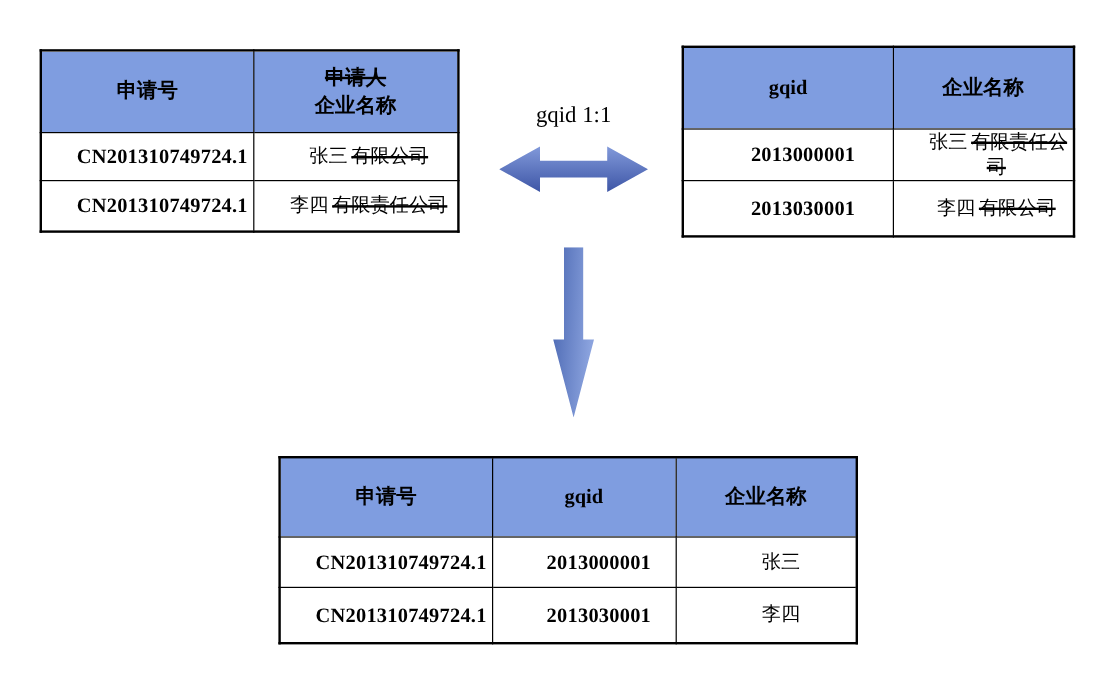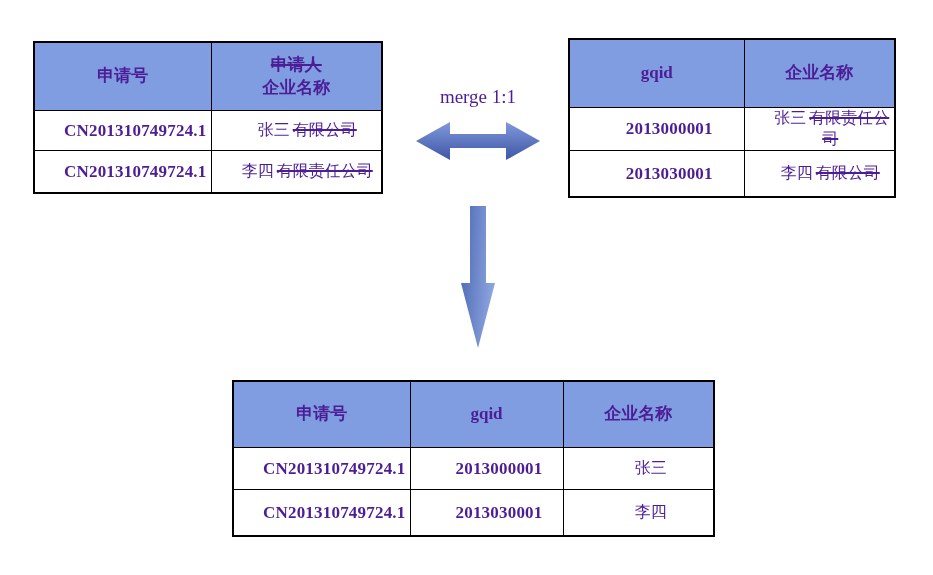--- a/index.html
+++ b/index.html
@@ -2,21 +2,21 @@
 <html><head>
 <meta charset="utf-8">
 <style>
   html, body { margin: 0; padding: 0; background: #ffffff; }
   .canvas {
     position: relative;
     width: 933px;
     height: 575px;
     background: #ffffff;
     font-family: "Liberation Serif", "DejaVu Serif", serif;
-    color: #4c1d95;
+    color: #000000;
     overflow: hidden;
   }
   table {
     position: absolute;
     border-collapse: collapse;
     table-layout: fixed;
     background: #ffffff;
   }
   th, td {
     border: 1.5px solid #000;
@@ -126,21 +126,21 @@
     </tr>
     <tr class="r2">
       <td class="num">2013030001</td>
       <td>
         <span>李四</span><span class="strike">有限公司</span>
       </td>
     </tr>
   </tbody>
     </table>
 
-  <div class="merge-label">merge 1:1</div>
+  <div class="merge-label">gqid 1:1</div>
 
   <svg class="h-arrow" width="124" height="40" viewBox="0 0 124 40">
     <defs>
       <linearGradient id="gradH" x1="0" y1="0" x2="0" y2="1">
         <stop offset="0" stop-color="#8199da"></stop>
         <stop offset="1" stop-color="#3e56a6"></stop>
       </linearGradient>
     </defs>
     <path d="M0,20 L34,1 L34,13 L90,13 L90,1 L124,20 L90,39 L90,27 L34,27 L34,39 Z" fill="url(#gradH)"></path>
   </svg>

